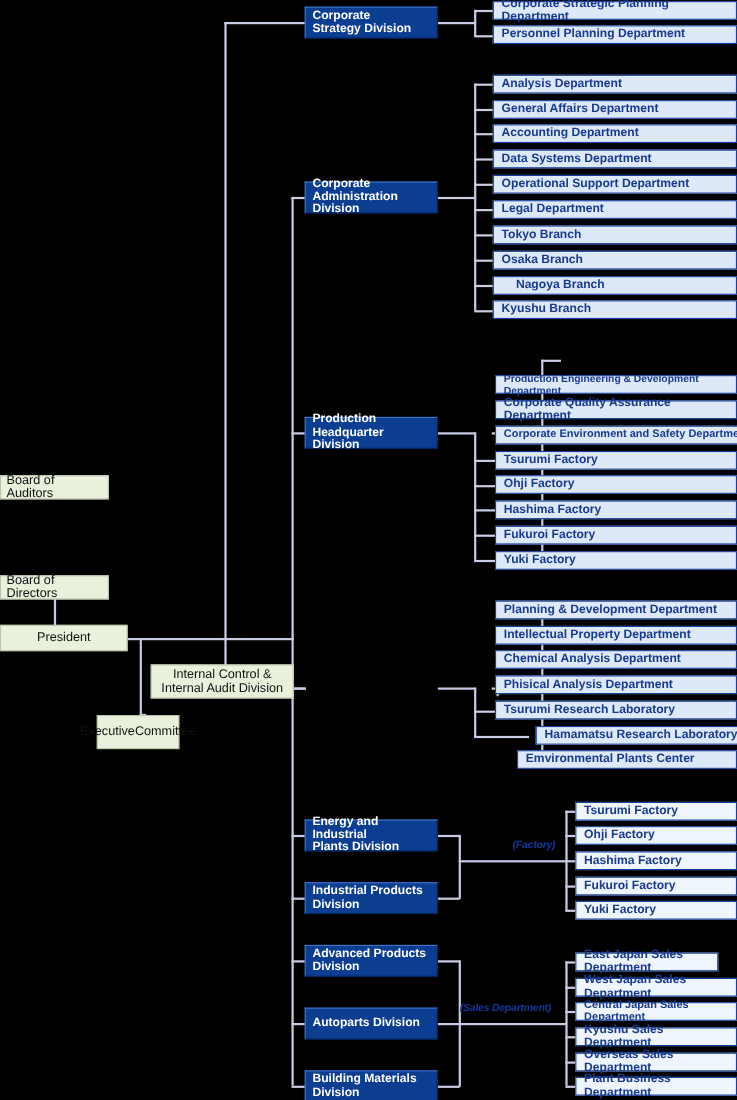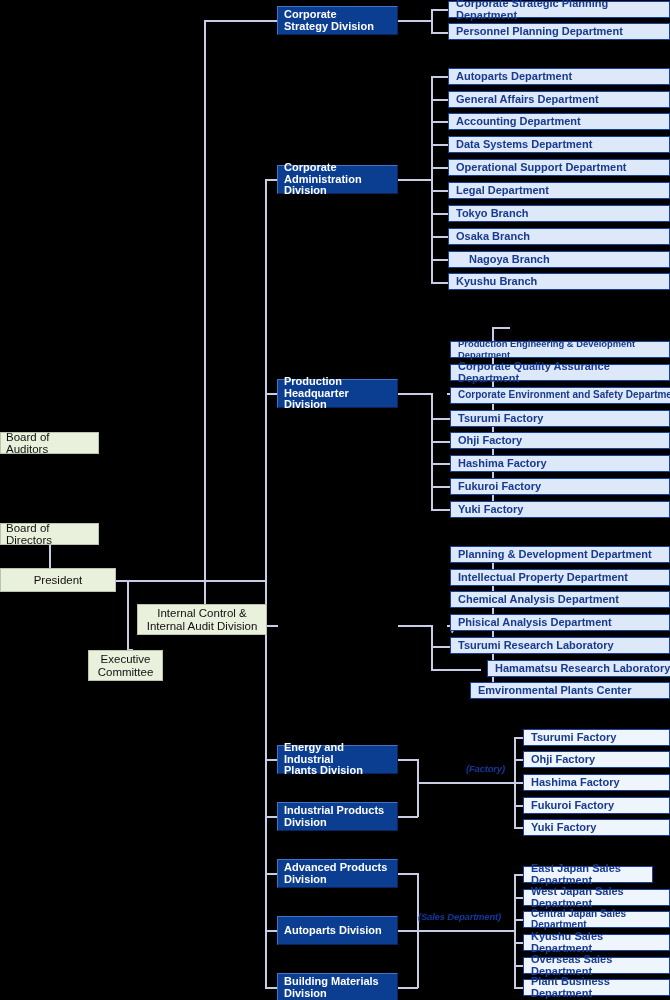--- a/index.html
+++ b/index.html
@@ -201,21 +201,21 @@
   </div>
 
   <div class="box gov" style="left:0px;top:523px;width:99px;height:22px;">
     <span>Board of Directors</span>
   </div>
 
   <div class="box gov center" style="left:0px;top:568px;width:116px;height:24px;">
     <span>President</span>
   </div>
 
-  <div class="box gov center" style="left:88px;top:650px;width:75px;height:31px;flex-direction:column;">
+  <div class="box gov center" style="left:88px;top:650px;width:75px;height:31px;flex-direction:row;">
     <span>Executive</span>
     <span>Committee</span>
   </div>
 
   <div class="box gov center" style="left:137px;top:604px;width:130px;height:31px;flex-direction:column;">
     <span>Internal Control &amp;</span>
     <span>Internal Audit Division</span>
   </div>
 
   <div class="box div-box" style="left:277px;top:6px;width:121px;height:29px;flex-direction:column;align-items:flex-start;justify-content:center;">
@@ -259,21 +259,21 @@
   </div>
 
   <div class="box dept" style="left:448px;top:1px;width:222px;">
     <span>Corporate Strategic Planning Department</span>
     </div>
   <div class="box dept" style="left:448px;top:23px;width:222px;">
     <span>Personnel Planning Department</span>
     </div>
 
   <div class="box dept" style="left:448px;top:68px;width:222px;">
-    <span>Autoparts Department</span>
+    <span>Analysis Department</span>
     </div>
   <div class="box dept" style="left:448px;top:91px;width:222px;">
     <span>General Affairs Department</span>
     </div>
   <div class="box dept" style="left:448px;top:113px;width:222px;">
     <span>Accounting Department</span>
     </div>
   <div class="box dept" style="left:448px;top:136px;width:222px;">
     <span>Data Systems Department</span>
     </div>

